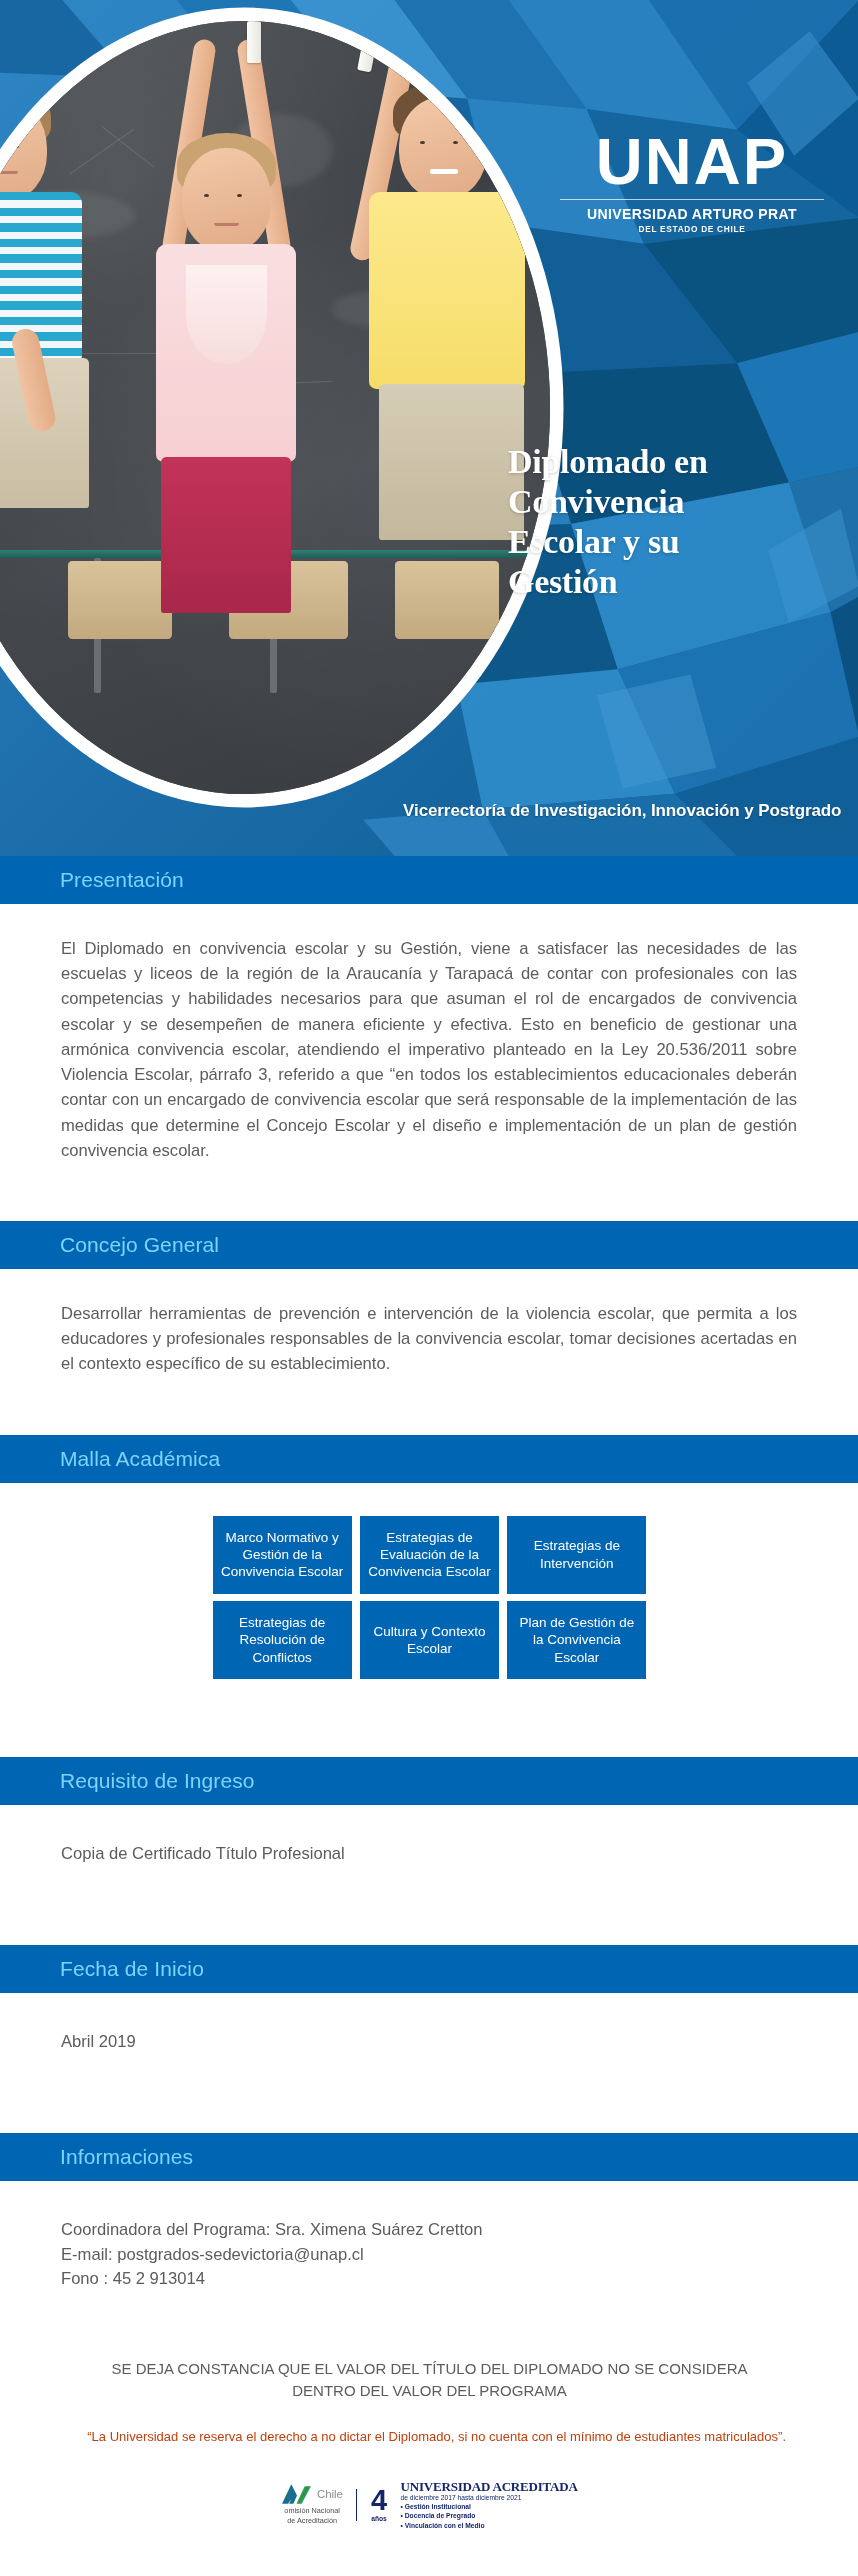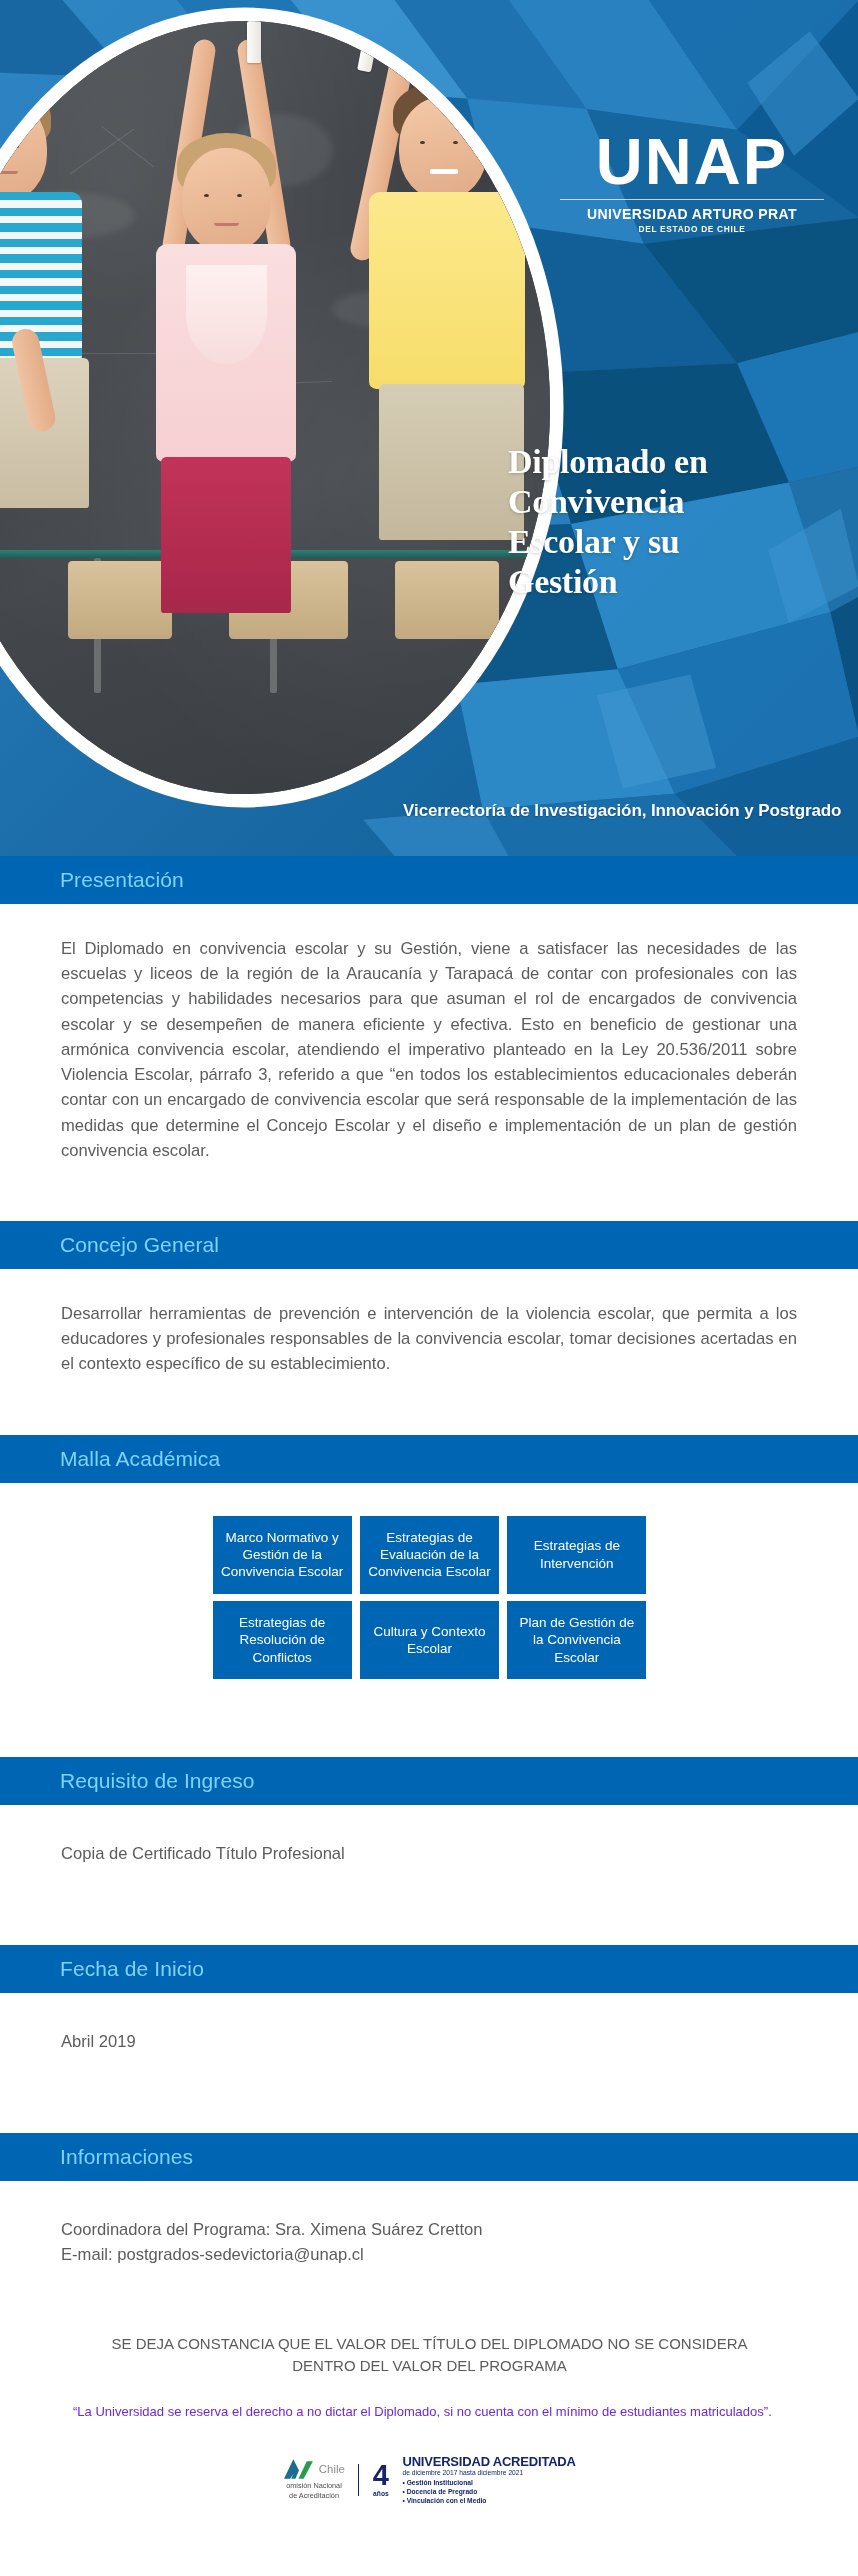--- a/index.html
+++ b/index.html
@@ -249,25 +249,25 @@
     margin-top:66px;
     text-align:center;
     font-family:"Liberation Sans Narrow","Liberation Sans", sans-serif;
     font-size:15px;
     line-height:1.42;
     color:#5b5c5e;
     padding:0 96px;
   }
   .disclaimer-quote{
     margin-top:27px;
-    text-align:left;
+    text-align:right;
     font-family:"Liberation Sans Narrow","Liberation Sans", sans-serif;
     font-size:13px;
     line-height:1.45;
-    color:#6d28d9;
+    color:#c2410c;
     padding:0 73px;
   }
 
   .accred{
     margin-top:33px;
     display:flex;
     align-items:center;
     justify-content:center;
     gap:13.5px;
   }
@@ -315,21 +315,21 @@
     line-height:.92;
   }
   .years-lbl{
     font-family:"Liberation Sans", sans-serif;
     font-weight:bold;
     font-size:6.7px;
     margin-top:1px;
   }
   .accred-body{color:#15256b;}
   .accred-title{
-    font-family:Liberation Sans, sans-serif;
+    font-family:Liberation Serif, serif;
     font-weight:bold;
     font-size:13px;
     letter-spacing:-0.2px;
     line-height:1;
   }
   .accred-dates{
     font-family:"Liberation Sans", sans-serif;
     font-size:6.7px;
     margin-top:1px;
     margin-bottom:1.6px;
@@ -520,20 +520,21 @@
     <div class="para-plain">Abril 2019</div>
 
     <div class="gap-lg"></div>
 
     <div class="bar">
       <div class="bar-title">Informaciones</div>
     </div>
     <div class="para-plain">
       <div>Coordinadora del Programa: Sra. Ximena Suárez Cretton</div>
       <div>E-mail: postgrados-sedevictoria@unap.cl</div>
+      <div>Fono : 45 2 913014</div>
     </div>
 
     <div class="disclaimer">SE DEJA CONSTANCIA QUE EL VALOR DEL TÍTULO DEL DIPLOMADO NO SE CONSIDERA DENTRO DEL VALOR DEL PROGRAMA</div>
     <div class="disclaimer-quote">“La Universidad se reserva el derecho a no dictar el Diplomado, si no cuenta con el mínimo de estudiantes matriculados”.</div>
 
     <div class="accred">
 
       <div class="cna">
         <div class="cna-mark">
           <svg width="33" height="22" viewBox="0 0 64 42">

